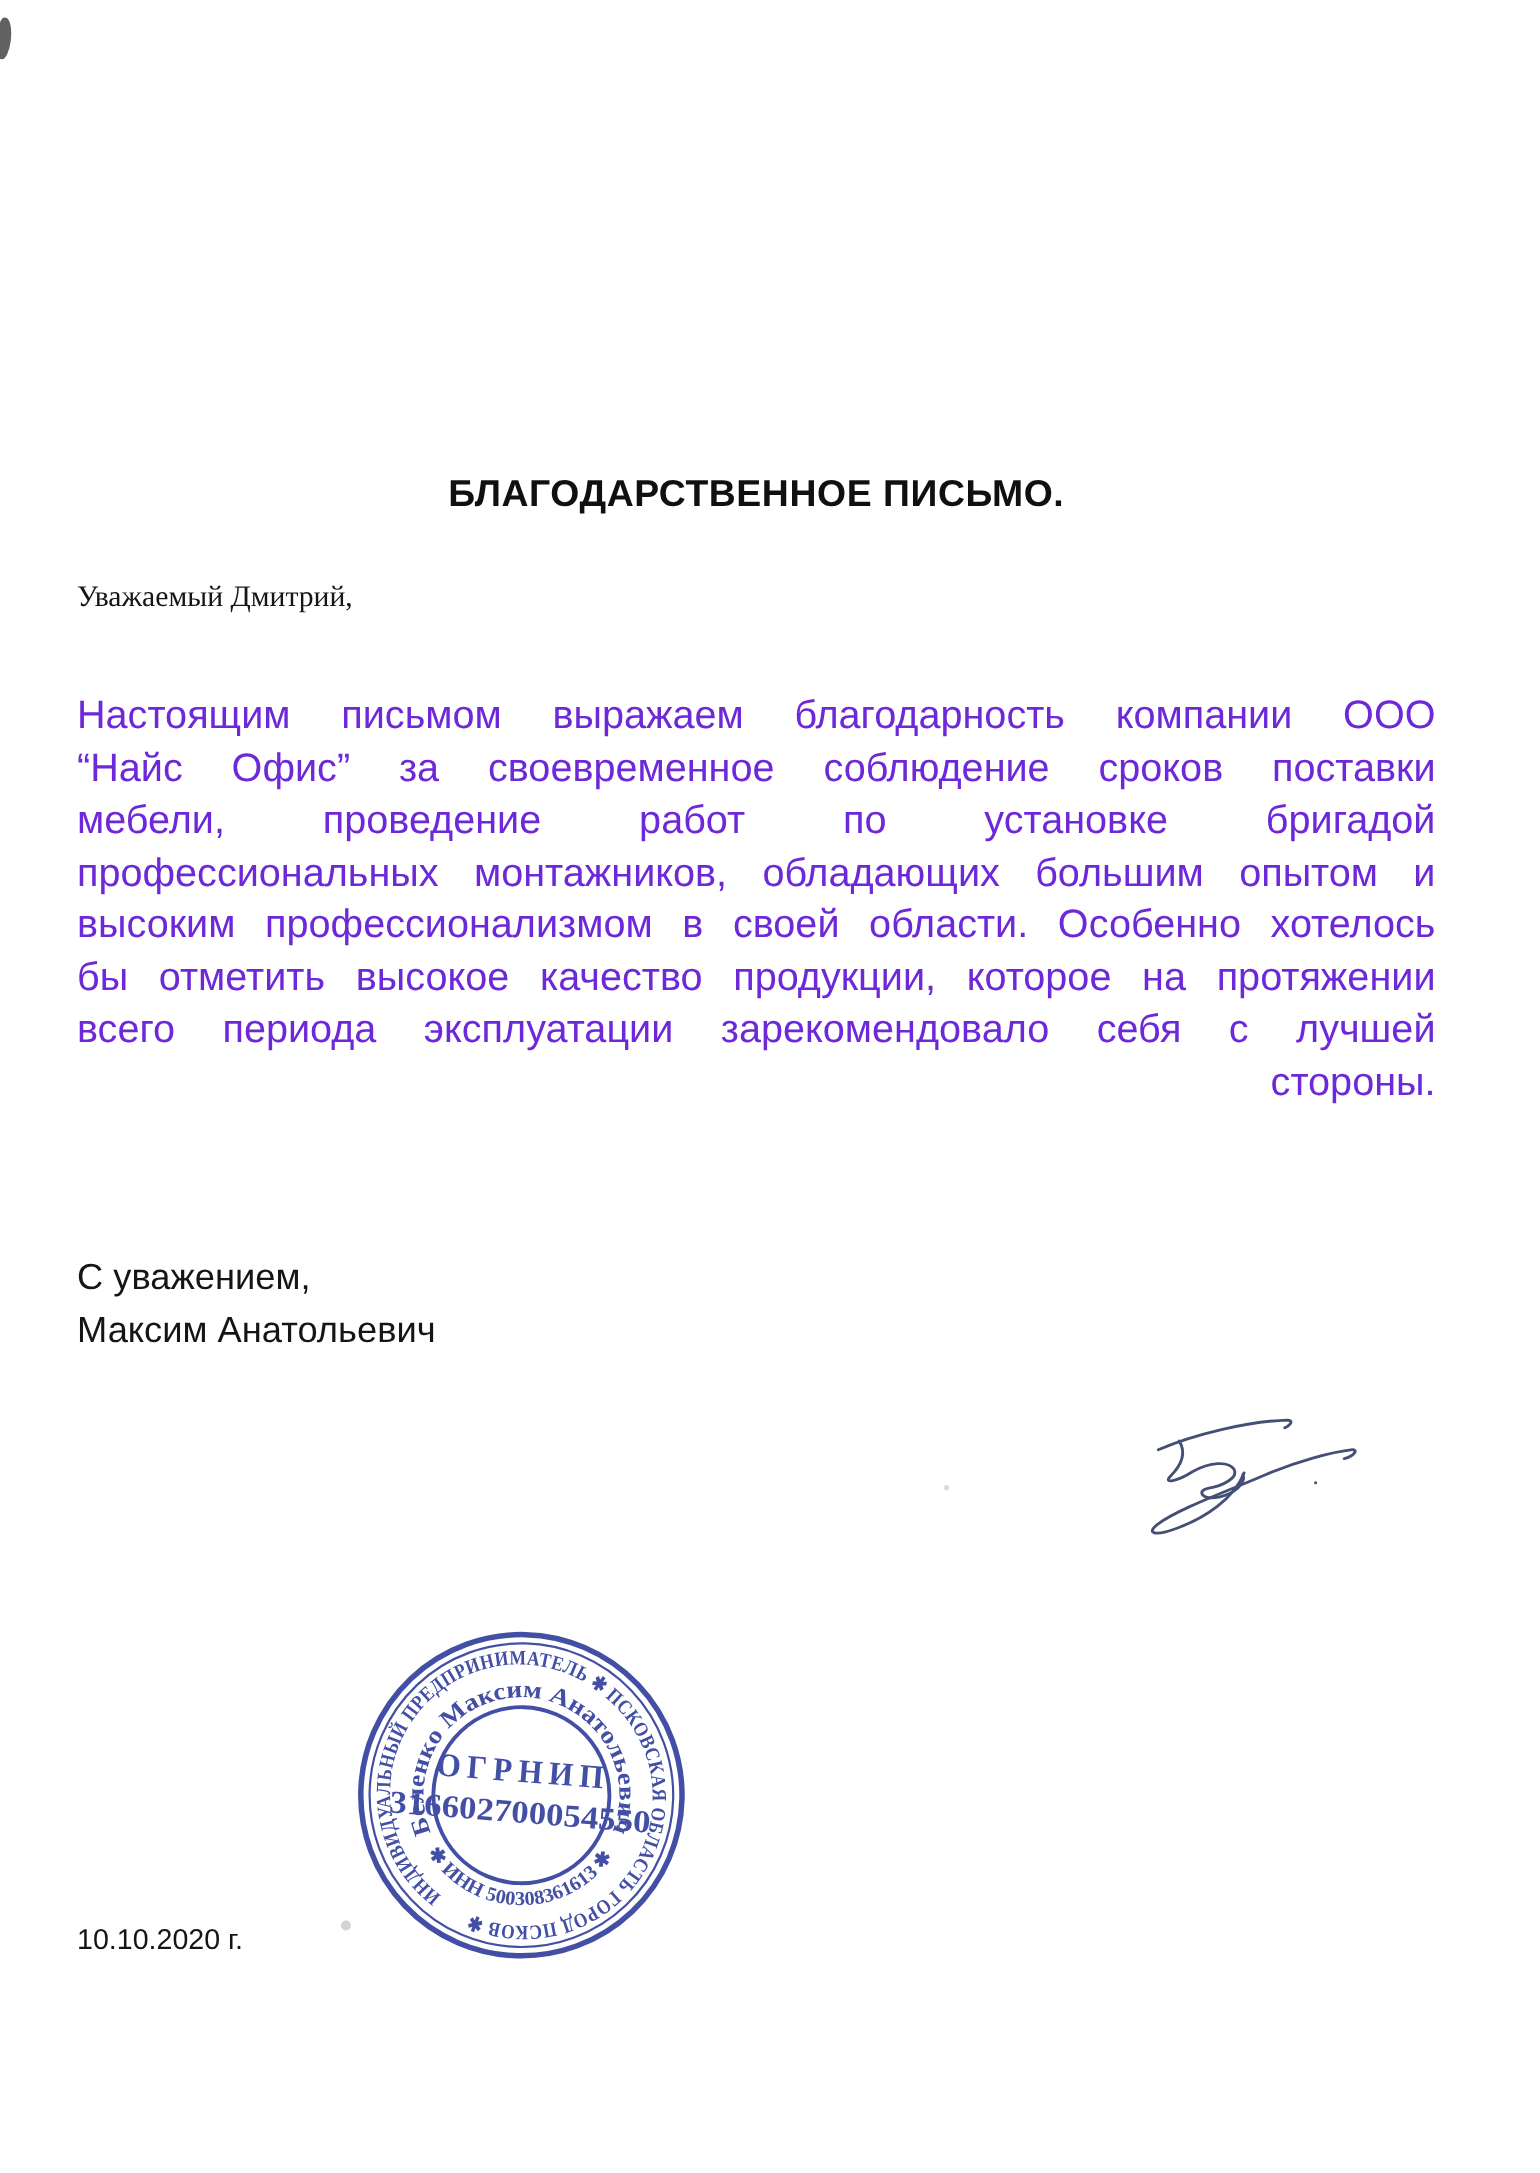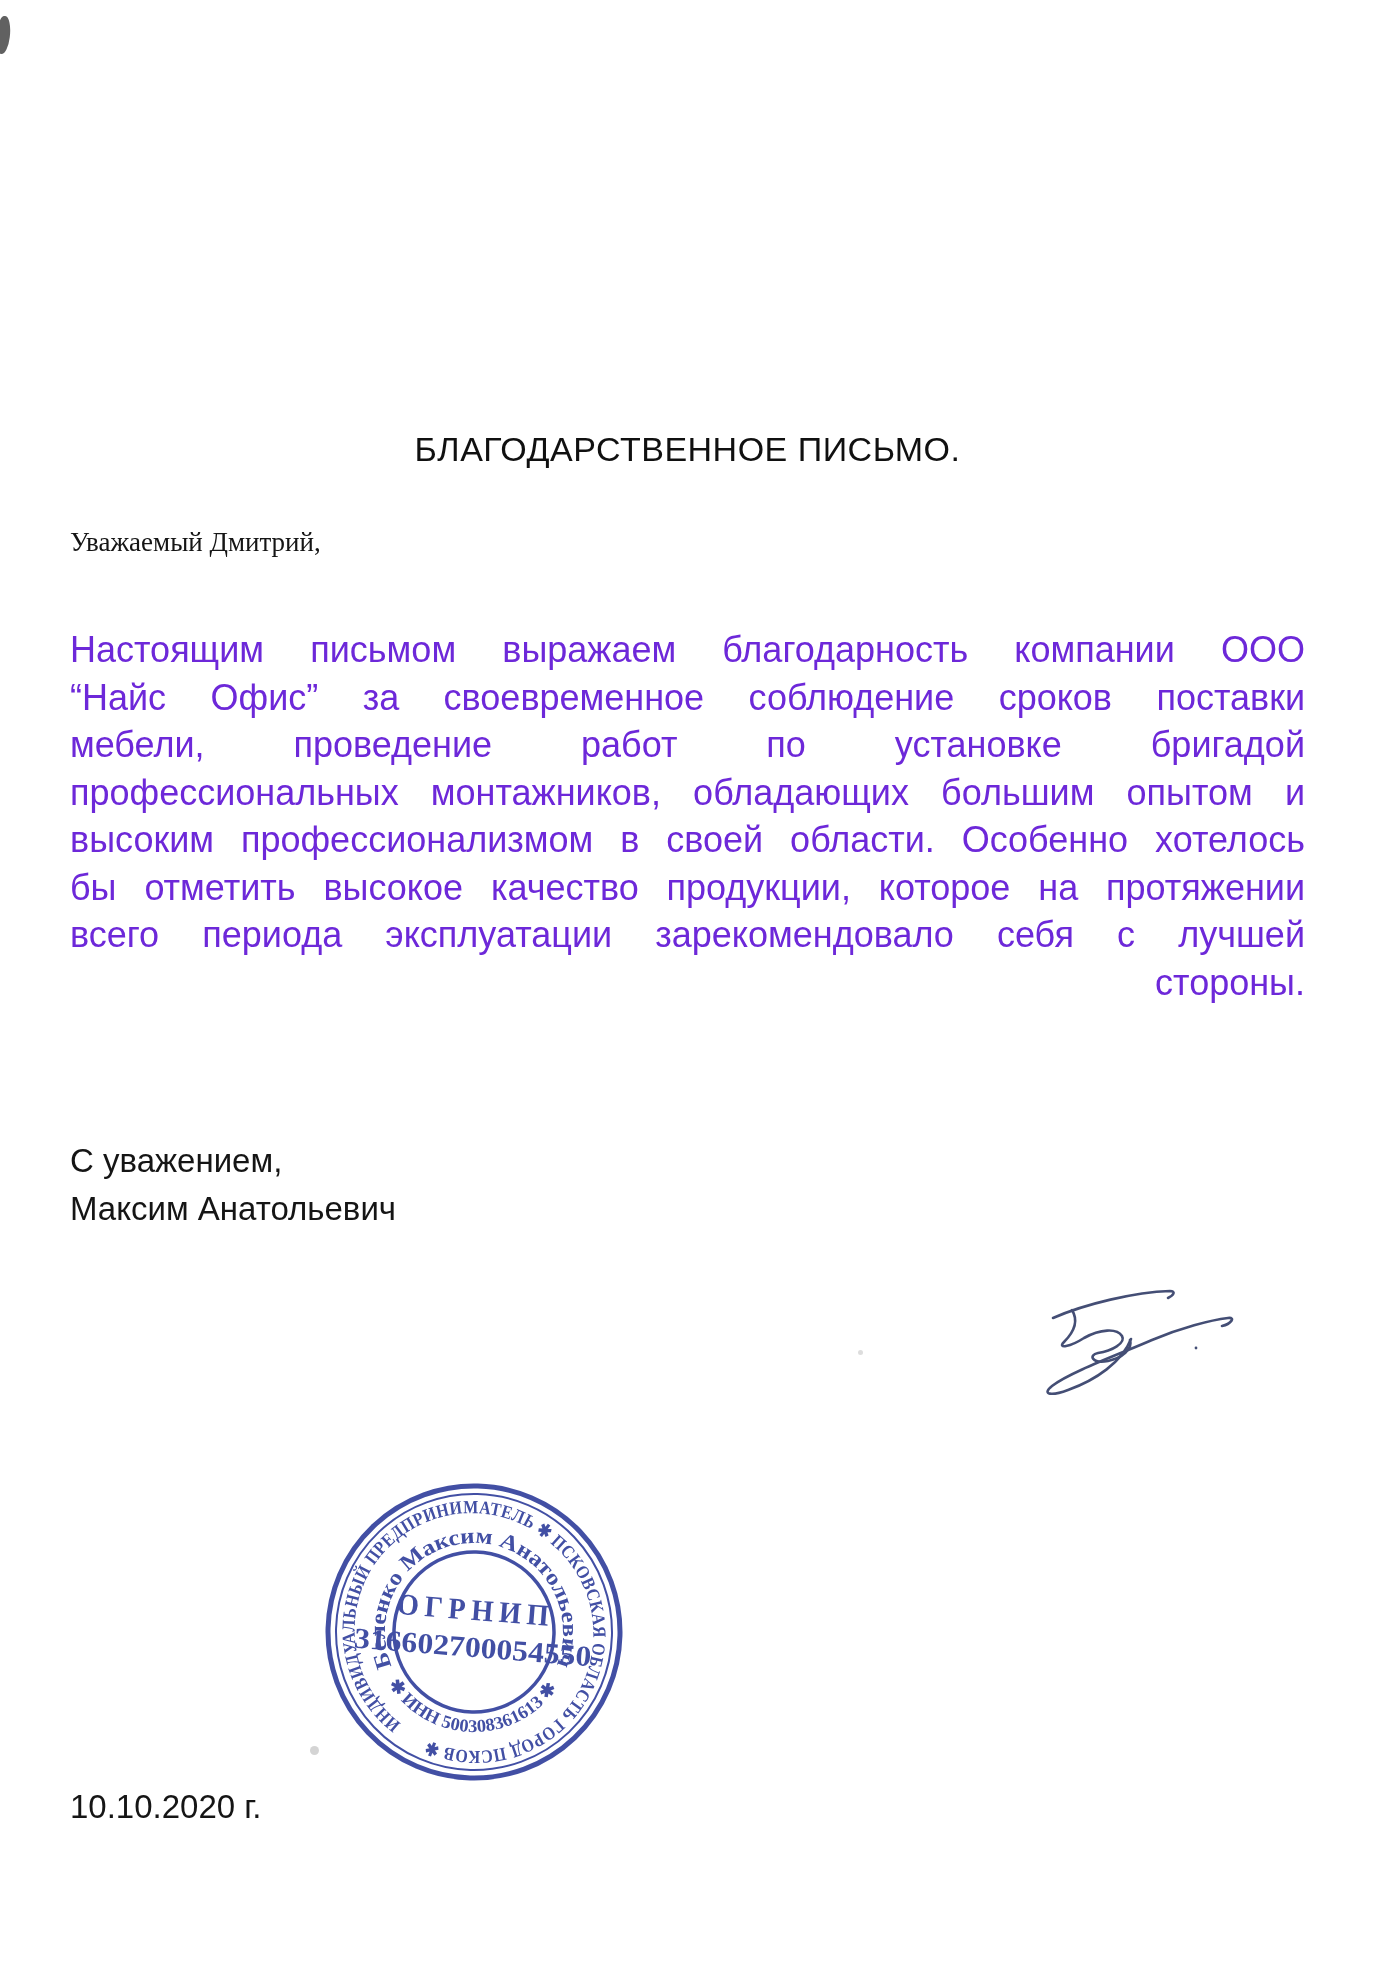--- a/index.html
+++ b/index.html
@@ -15,21 +15,21 @@
   .recipient{
     top:142px;left:70px;width:1235px;
     text-align:right;
     font-size:33px;line-height:50px;
     color:#161616;
   }
   .recipient .line2{padding-right:68px;}
   .title{
     top:430px;left:70px;width:1235px;
     text-align:center;
-    font-size:34px;font-weight:normal;
+    font-size:34px;font-weight:bold;
     letter-spacing:.5px;
     color:#101010;
   }
   .salutation{
     top:527px;left:70px;width:1235px;
     text-align:left;
     font-size:27px;
     font-family:Liberation Serif, serif;
   }
   .body-block{
@@ -42,22 +42,21 @@
   .closing{
     top:1120px;left:70px;width:800px;
     font-size:33px;line-height:47.5px;margin-top:17px;
   }
   .signer{
     top:1360px;left:70px;width:800px;
     font-size:33px;
   }
   .date{
     top:1748px;left:70px;width:400px;
-    font-size:33px;
-    margin-top:40px;
+    font-size:26px;
   }
   .signature-wrap{top:1268px;left:1000px;width:250px;height:150px;}
   .stamp-wrap{top:1447px;left:289px;width:370px;height:370px;opacity:.9;}
   .stamp-wrap svg{transform:rotate(1.5deg);}
   .stamp-text{font-family:"Liberation Serif", serif;font-weight:bold;}
   .artifact{background:#3a3a3a;}
   .speck1{top:16px;left:-3px;width:13px;height:38px;border-radius:45% 65% 55% 45%;transform:rotate(7deg);opacity:.8;}
   .speck2{top:1746px;left:310px;width:9px;height:9px;border-radius:50%;opacity:.28;background:#666;}
   .speck3{top:1350px;left:858px;width:5px;height:5px;border-radius:50%;opacity:.25;background:#777;}
 </style>

